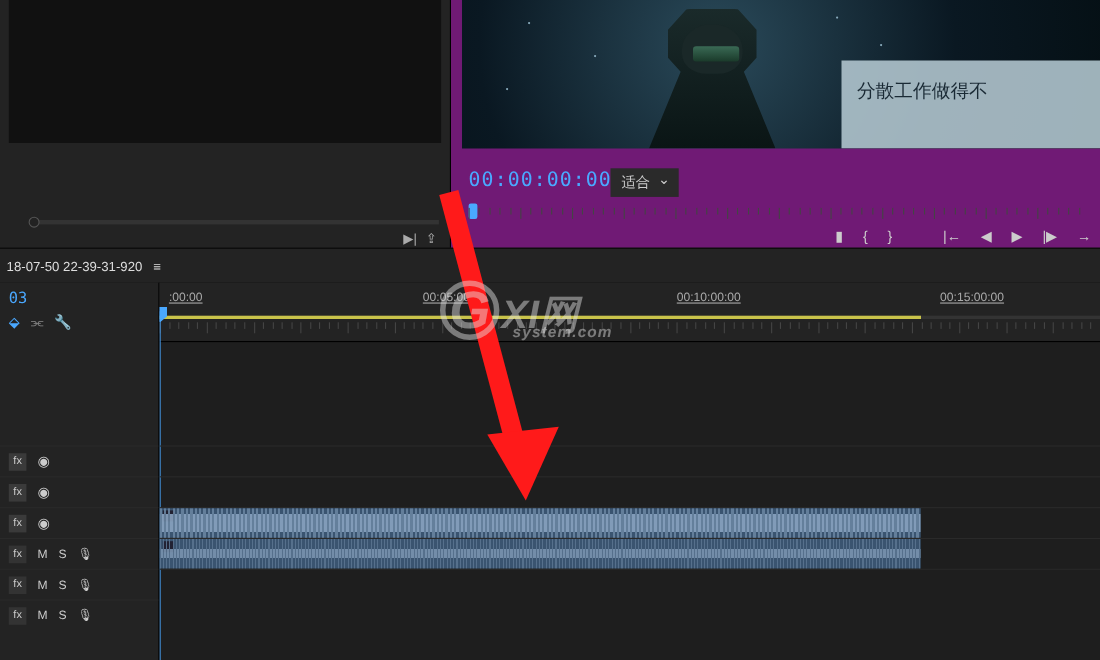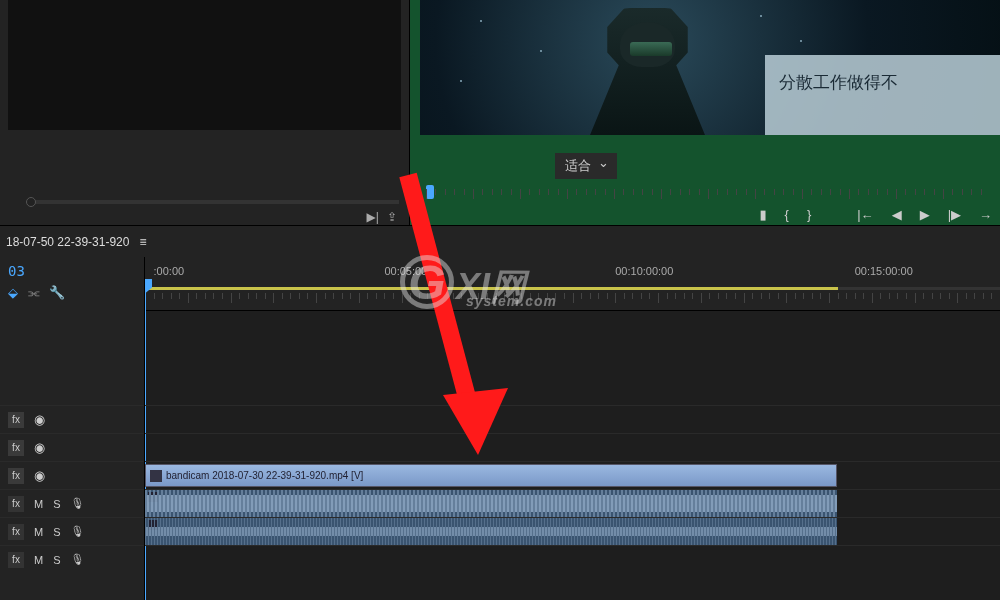--- a/index.html
+++ b/index.html
@@ -5,21 +5,21 @@
 * { margin: 0; padding: 0; box-sizing: border-box; font-family: sans-serif; user-select: none; }
 body { background: #1a1a1a; color: #ccc; width: 1000px; height: 600px; overflow: hidden; position: relative; }
 
 .top-row { display: flex; height: 225px; }
 .source-panel { width: 410px; background: #232323; position: relative; border-right: 1px solid #000; }
 .source-panel .inner-video { position: absolute; left: 8px; top: 0; right: 8px; height: 130px; background: #111; }
 .source-panel .scrub { position: absolute; left: 30px; right: 10px; top: 200px; height: 4px; background: #333; }
 .source-panel .scrub .dot { width: 10px; height: 10px; border-radius: 50%; background: #222; border: 1px solid #555; position: absolute; left: -4px; top: -3px; }
 .source-panel .btns { position: absolute; right: 12px; top: 210px; display: flex; gap: 8px; color: #aaa; font-size: 12px; }
 
-.program-panel { flex: 1; background: #14532d; position: relative; }
+.program-panel { flex: 1; background: #701a75; position: relative; }
 .prog-video { position: absolute; left: 10px; right: 0; top: 0; height: 135px; background: radial-gradient(circle at 40% 30%, #2a4a5a 0%, #0a1822 60%, #051015 100%); overflow: hidden; }
 .prog-video::before { content: ""; position: absolute; left: 170px; top: 8px; width: 115px; height: 127px; background: linear-gradient(180deg, #1a2a2a 0%, #0a1515 100%); border-radius: 40px 40px 0 0; clip-path: polygon(30% 0, 70% 0, 85% 15%, 85% 35%, 75% 45%, 100% 100%, 0 100%, 25% 45%, 15% 35%, 15% 15%); }
 .prog-video::after { content: ""; position: absolute; left: 200px; top: 22px; width: 55px; height: 45px; background: #1a2828; border-radius: 50% 50% 40% 40%; }
 .visor { position: absolute; left: 210px; top: 42px; width: 42px; height: 14px; background: linear-gradient(180deg, #3a6a55 0%, #1a3a2a 100%); border-radius: 3px; z-index: 2; }
 .star { position: absolute; width: 2px; height: 2px; background: #8ab; border-radius: 50%; }
 .subtitle-box { position: absolute; right: 0; top: 55px; bottom: 0; width: 235px; background: rgba(180, 200, 210, 0.88); color: #1a2a35; font-size: 17px; line-height: 1.6; padding: 14px 4px 0 14px; font-weight: 500; }
 
 .prog-ctrl { position: absolute; left: 10px; right: 0; top: 145px; height: 80px; }
 .timecode { color: #4aa8ff; font-size: 18px; font-family: monospace; position: absolute; left: 6px; top: 8px; letter-spacing: 1px; }
 .fit-dd { position: absolute; left: 135px; top: 8px; color: #ccc; font-size: 13px; padding: 4px 26px 4px 10px; background: #2a2a2a; border: none; }
@@ -40,21 +40,21 @@
 .tl-zoom .tools span:first-child { color: #4aa8ff; }
 .track-heads { flex: 1; }
 .trk-head { height: 28px; display: flex; align-items: center; gap: 10px; padding-left: 8px; font-size: 11px; color: #ccc; border-top: 1px solid #2a2a2a; }
 .trk-head .box { width: 16px; height: 16px; background: #333; display: flex; align-items: center; justify-content: center; font-size: 10px; }
 .trk-head.v .box.fx { background: #3a3a3a; }
 .trk-head .eye { font-size: 13px; }
 .bottom-strip { height: 26px; background: #1a1a1a; display: flex; align-items: center; gap: 10px; padding: 0 8px; font-size: 11px; color: #888; border-top: 1px solid #000; }
 
 .tl-right { flex: 1; position: relative; background: #1e1e1e; overflow: hidden; }
 .time-ruler { height: 54px; position: relative; background: #232323; border-bottom: 1px solid #000; }
-.time-ruler .lbl { position: absolute; top: 8px; font-size: 11px; color: #aaa; }
+.time-ruler .lbl { position: absolute; top: 8px; font-size: 11px; color: #aaa; text-decoration: underline; }
 .time-ruler .bar { position: absolute; left: 0; right: 0; top: 30px; height: 3px; background: linear-gradient(90deg, #c9c34a 0 81%, #333 81% 100%); }
 .time-ruler .marks { position: absolute; left: 0; right: 0; top: 36px; height: 12px; }
 .time-ruler .mk { position: absolute; width: 1px; height: 6px; background: #444; top: 0; }
 .time-ruler .ph { position: absolute; left: 0; top: 26px; width: 1px; height: 317px; background: #4aa8ff; }
 .time-ruler .ph::before { content: ""; position: absolute; left: -6px; top: -4px; width: 13px; height: 14px; background: #4aa8ff; clip-path: polygon(0 0, 100% 0, 100% 60%, 50% 100%, 0 60%); }
 
 .tracks { position: relative; }
 .trk { height: 28px; position: relative; border-top: 1px solid #2a2a2a; }
 .trk.spacer { height: 94px; border: none; }
 .clip-v { position: absolute; left: 0; width: 692px; top: 2px; bottom: 2px; background: linear-gradient(180deg, #9ab8e0 0%, #7a98c8 100%); border: 1px solid #556; font-size: 10px; color: #223; padding-left: 4px; display: flex; align-items: center; gap: 4px; overflow: hidden; }
@@ -92,20 +92,21 @@
       <div class="star" style="left:60px;top:20px"></div>
         <div class="star" style="left:120px;top:50px"></div>
       <div class="star" style="left:40px;top:80px"></div>
         <div class="star" style="left:340px;top:15px"></div>
       <div class="star" style="left:380px;top:40px"></div>
       <div class="subtitle-box">
         <div>分散工作做得不</div>
       </div>
     </div>
     <div class="prog-ctrl">
+      <div class="timecode">00:00:00:00</div>
       <div class="fit-dd"><span>适合</span></div>
       <div class="ruler">
         <div class="playhead"></div>
       <div class="tick" style="left: 0%; height: 10px;"></div>
           <div class="tick" style="left: 1.66667%;"></div>
           <div class="tick" style="left: 3.33333%;"></div>
           <div class="tick" style="left: 5%;"></div>
           <div class="tick" style="left: 6.66667%;"></div>
           <div class="tick" style="left: 8.33333%; height: 10px;"></div>
           <div class="tick" style="left: 10%;"></div>
@@ -341,26 +342,20 @@
           <div class="mk" style="left: 98%;"></div>
           <div class="mk" style="left: 99%;"></div>
         </div>
       <div class="ph"></div>
     </div>
     <div class="tracks">
       <div class="trk spacer"></div>
       <div class="trk"></div>
       <div class="trk"></div>
       <div class="trk">
-        <div class="clip-v">
-          <span class="fx"></span>
-          <span>bandicam 2018-07-30 22-39-31-920.mp4 [V]</span>
-        </div>
-      </div>
-      <div class="trk">
         <div class="clip-a a1">
             <div class="fx"></div>
             <div class="wave"></div>
           </div>
       </div>
       <div class="trk">
         <div class="clip-a">
             <div class="fx"></div>
             <div class="wave"></div>
           </div>

